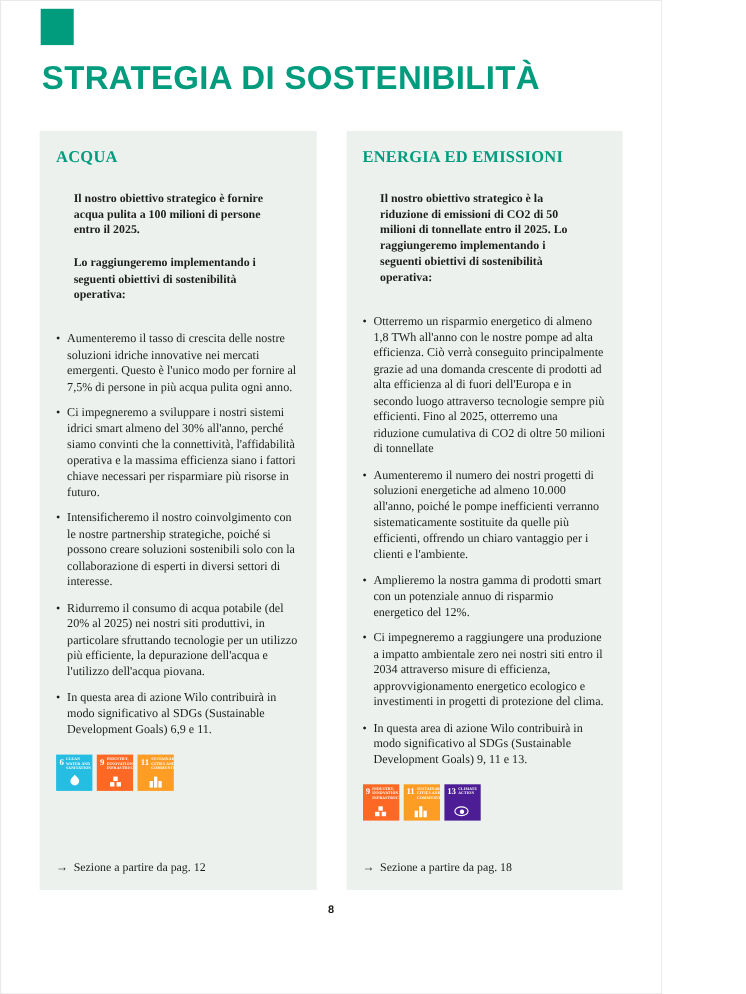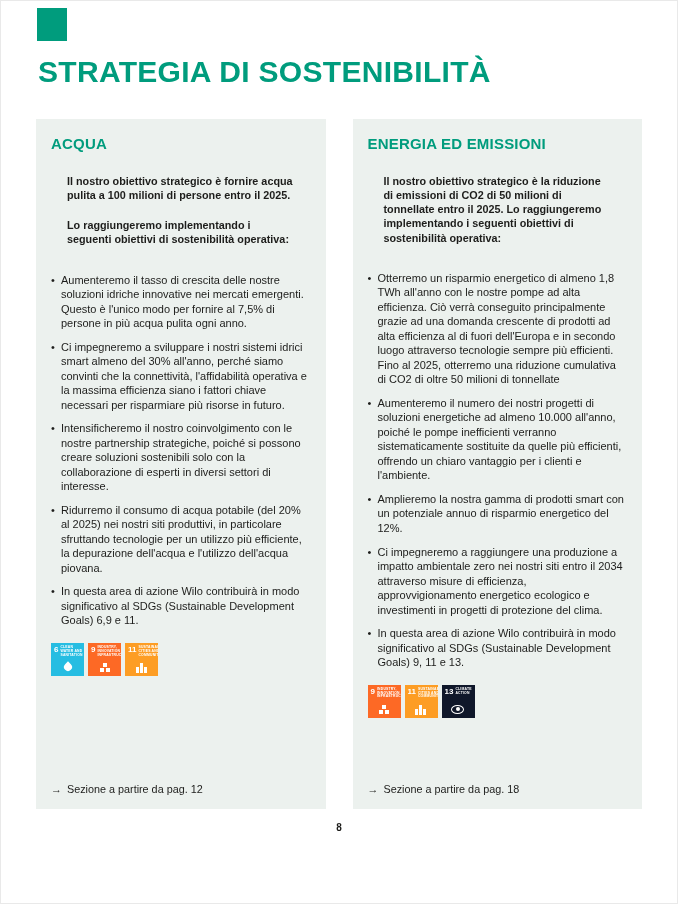--- a/index.html
+++ b/index.html
@@ -5,28 +5,28 @@
   * { box-sizing: border-box; }
   html, body { margin: 0; padding: 0; }
   body {
     width: 678px; height: 904px;
     background: #ffffff;
     font-family: "Liberation Sans", sans-serif;
     color: #1d1d1b;
     position: relative;
     overflow: hidden;
   }
-  .page { position: relative; width: 678px; height: 904px; box-shadow: inset 0 0 0 1px #e9e9e9; padding-top: 56px; }
+  .page { position: relative; width: 602px; height: 904px; box-shadow: inset 0 0 0 1px #e9e9e9; padding-top: 56px; }
 
   .corner-mark { position: absolute; left: 37px; top: 8px; width: 30px; height: 33px; background: #009c7d; }
 
   h1.title { margin: 0 38px; font-size: 30px; line-height: 1.05; letter-spacing: .3px; color: #009c7d; font-weight: bold; }
   .subtitle { margin: 8px 38px 0; font-size: 15px; color: #0099a1; }
 
-  .panels { display: flex; gap: 27px; margin: 31px 36px 0; }
+  .panels { display: flex; gap: 27px; margin: 31px 36px 0; font-family: Liberation Serif, serif; }
   .panel {
     flex: 1 1 0;
     background: #ecf1ee;
     height: 690px;
     padding: 16px 15px 14px;
     display: flex; flex-direction: column;
   }
   .panel h2 { margin: 0 0 6px; font-size: 15px; letter-spacing: .2px; color: #009c7d; font-weight: bold; }
   .intro p { margin: 16px; font-size: 10.8px; line-height: 1.32; font-weight: bold; }
 
@@ -147,21 +147,21 @@
           </div>
           <span class="sdg-glyph" data-glyph="cubes"></span>
         </div>
         <div class="sdg-tile" style="background-color: rgb(253, 157, 36);">
           <div class="sdg-head">
             <span class="sdg-num">11</span>
             <span class="sdg-label">Sustainable cities and communities</span>
           </div>
           <span class="sdg-glyph" data-glyph="city"></span>
         </div>
-        <div class="sdg-tile" style="background-color: #0f172a;">
+        <div class="sdg-tile" style="background-color: #4c1d95;">
           <div class="sdg-head">
             <span class="sdg-num">13</span>
             <span class="sdg-label">Climate action</span>
           </div>
           <span class="sdg-glyph" data-glyph="eye"></span>
         </div>
       </div>
       <div class="panel-footer">
         <span class="arrow">→</span>
         <span>Sezione a partire da pag. 18</span>

